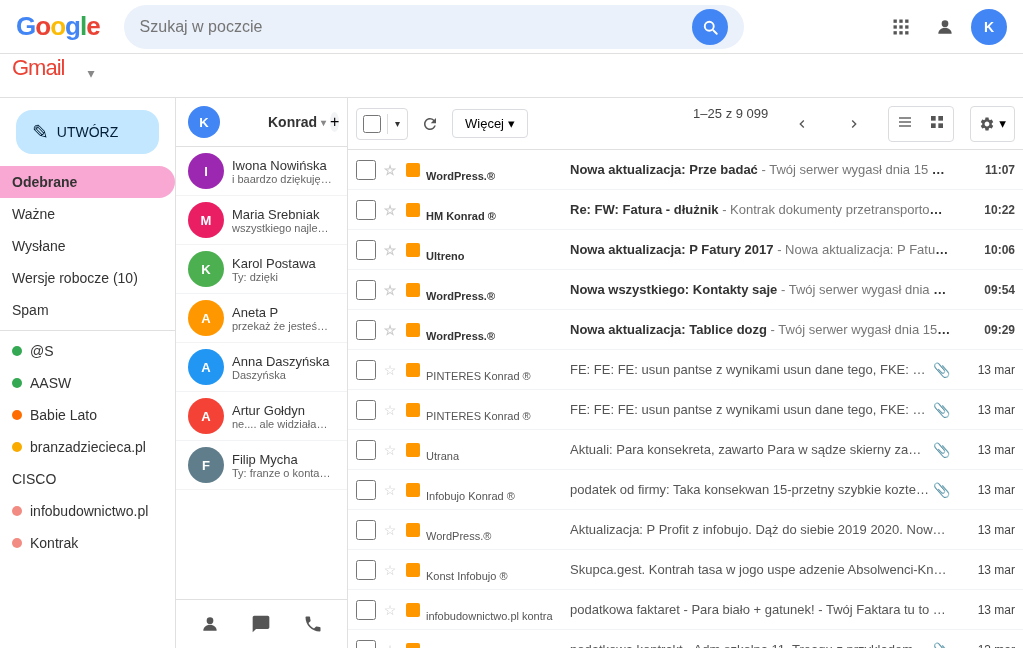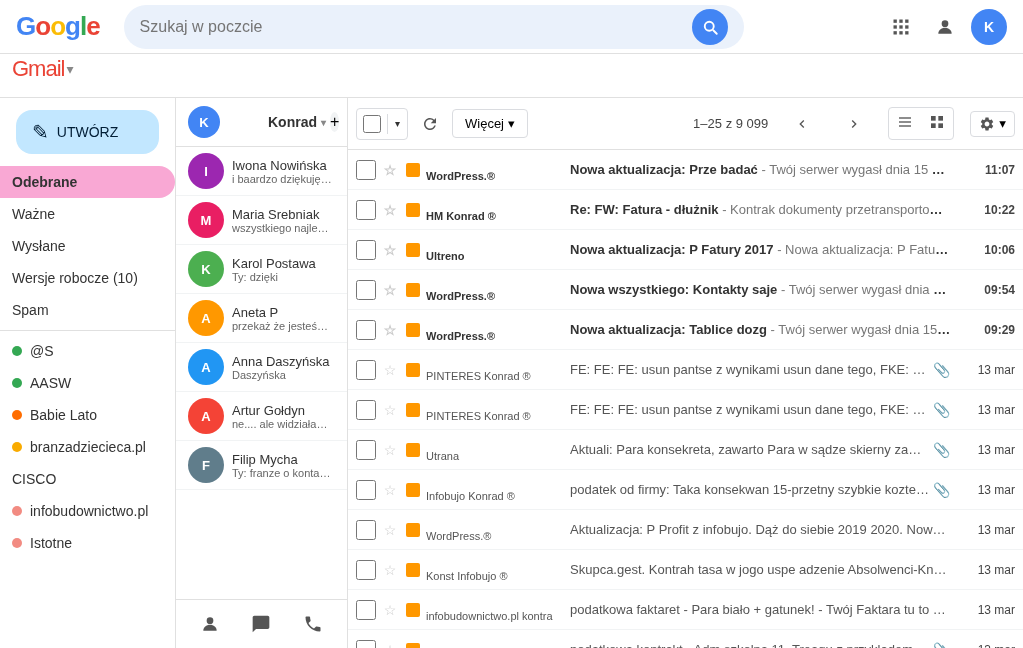--- a/index.html
+++ b/index.html
@@ -49,21 +49,21 @@
 
     
     .email-area { flex: 1; background: #fff; display: flex; flex-direction: column; overflow: hidden; }
 
     .email-toolbar { display: flex; align-items: center; padding: 4px 8px; border-bottom: 1px solid #e0e0e0; gap: 4px; height: 52px; }
     .tb-checkbox { width: 20px; height: 20px; border: 1px solid #aaa; border-radius: 2px; display: flex; align-items: center; justify-content: center; cursor: pointer; }
     .tb-dropdown { width: 20px; height: 20px; display: flex; align-items: center; justify-content: center; cursor: pointer; font-size: 10px; }
     .tb-btn { background: #fff; border: 1px solid #dadce0; border-radius: 4px; padding: 6px 12px; cursor: pointer; font-size: 13px; display: flex; align-items: center; gap: 4px; }
     .tb-refresh { background: none; border: none; width: 36px; height: 36px; border-radius: 50%; cursor: pointer; display: flex; align-items: center; justify-content: center; font-size: 16px; }
 
-    .tb-right { margin-left: auto; display: flex; align-items: center; gap: 16px; }
+    .tb-right { margin-left: auto; display: flex; gap: 16px; }
     .page-info { font-size: 13px; color: #444; }
     .tb-icon-btn { background: none; border: none; width: 36px; height: 36px; border-radius: 50%; cursor: pointer; display: flex; align-items: center; justify-content: center; font-size: 16px; }
 
     
     .email-list { overflow-y: auto; flex: 1; }
     .email-row { display: flex; align-items: center; padding: 0 8px; height: 40px; border-bottom: 1px solid #f1f3f4; cursor: pointer; background: #fff; gap: 4px; }
     .email-row.unread { font-weight: bold; background: #fff; }
     .email-row.read { font-weight: normal; background: #fff; color: #555; }
 
     .row-check { width: 20px; height: 20px; flex-shrink: 0; }
@@ -122,21 +122,21 @@
     <div class="icon-circle" title="Account">
       <svg width="20" height="20" viewBox="0 0 24 24">
           <circle cx="12" cy="8" r="4" fill="#555"></circle>
           <path d="M4 20c0-4 3.6-7 8-7s8 3 8 7" fill="#555"></path>
         </svg>
     </div>
     <div class="avatar">K</div>
   </div>
 </div>
 
-<div style="display:flex; align-items:center; background:#fff; padding: 2px 16px 16px 12px; border-bottom:1px solid #e0e0e0; height:44px; gap:2px;">
+<div style="display:flex; align-items:flex-end; background:#fff; padding: 2px 16px 16px 12px; border-bottom:1px solid #e0e0e0; height:44px; gap:23px;">
   <span style="font-size:22px; color:#EA4335; font-weight:300; letter-spacing:-1px;">Gmail</span>
   <span style="font-size:14px; color:#888;">▾</span>
 </div>
 
 <div class="main">
 
   <div class="sidebar">
     <button class="compose-btn">
       <span class="compose-plus">✎</span>
       <span>UTWÓRZ</span>
@@ -176,21 +176,21 @@
     </div>
     <div class="sidebar-item">
       <span class="label">CISCO</span>
     </div>
     <div class="sidebar-item">
       <span class="sidebar-dot dot-pink"></span>
       <span class="label">infobudownictwo.pl</span>
     </div>
     <div class="sidebar-item">
       <span class="sidebar-dot dot-pink"></span>
-      <span class="label">Istotne</span>
+      <span class="label">Kontrak</span>
     </div>
   </div>
 
   <div style="display:flex; flex-direction:column; width:172px; border-right:1px solid #e0e0e0; background:#fff; flex-shrink:0;">
     <div class="konrad-header">
       <div style="width:32px;height:32px;border-radius:50%;background:#4285F4;display:flex;align-items:center;justify-content:center;color:white;font-weight:bold;font-size:13px;flex-shrink:0;">K</div>
       <span style="font-size:14px;font-weight:bold;margin-left:44px;">Konrad</span>
       <span style="font-size:10px;color:#888;">▾</span>
       <button class="add-btn">+</button>
     </div>

